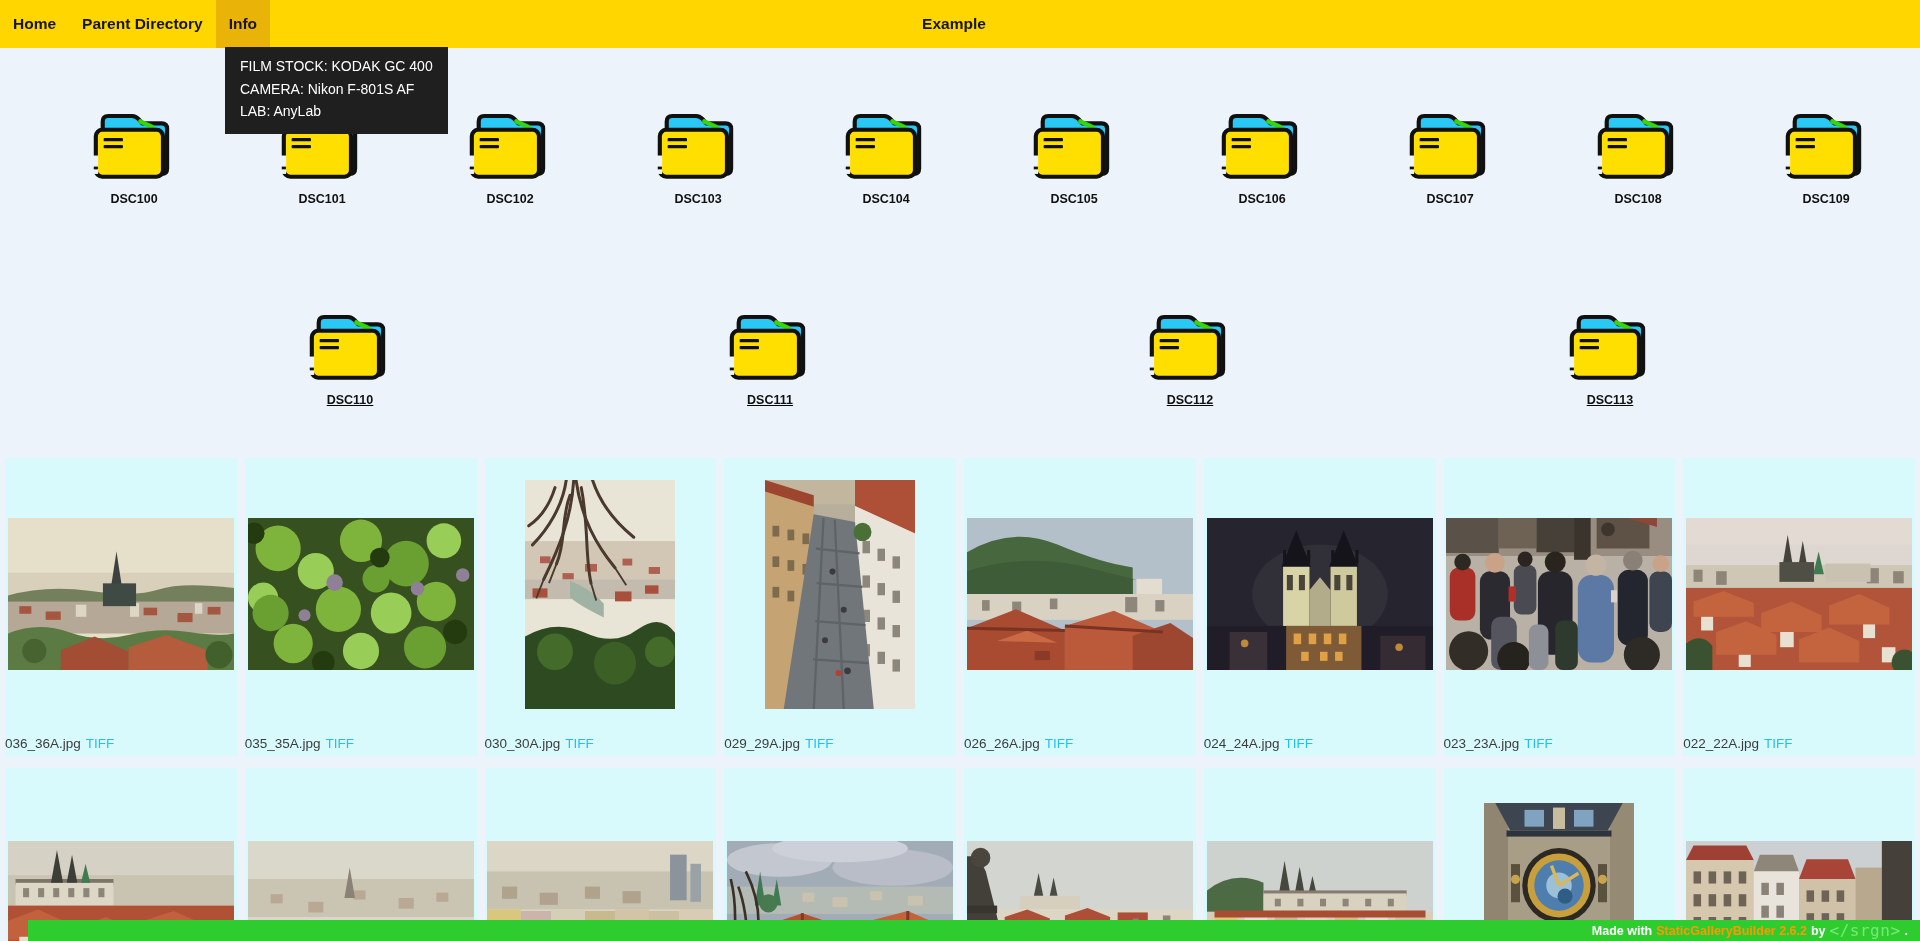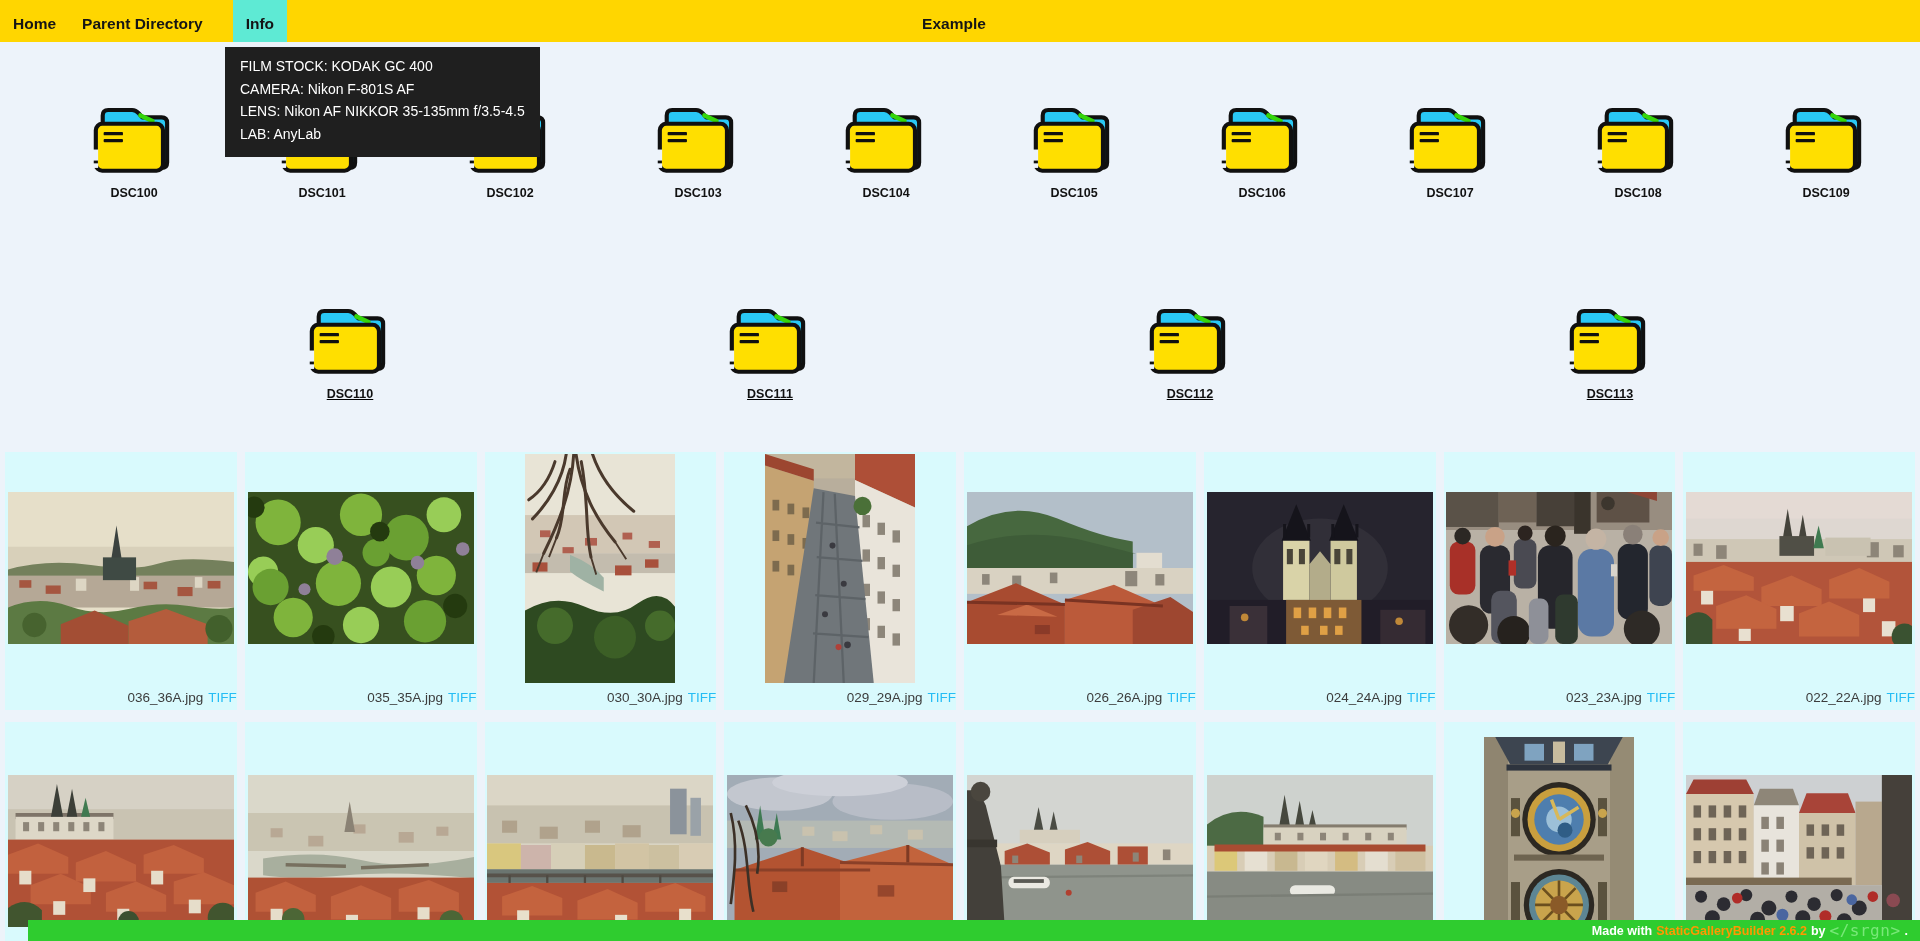--- a/index.html
+++ b/index.html
@@ -3,43 +3,43 @@
 <meta charset="utf-8">
 <style>
   * { box-sizing: border-box; }
   html, body { margin:0; padding:0; }
   body {
     width:1920px; height:941px; overflow:hidden;
     background:#edf3fa;
     font-family:"Liberation Sans", sans-serif;
   }
   
-  .nav { position:relative; height:42px; background:#ffd600; display:flex; z-index:30; }
+  .nav { position:relative; height:48px; background:#ffd600; display:flex; z-index:30; }
   .nav a { display:block; line-height:47px; padding:0 13px; font-weight:bold;
            font-size:15.5px; color:#151515; text-decoration:none; cursor:pointer; }
-  .nav a.active { background:#5eead4;margin-left:17px; }
+  .nav a.active { background:#eab308; }
   .nav-title { position:absolute; left:0; right:12px; top:0; text-align:center;
                line-height:47px; font-weight:bold; font-size:15.5px; color:#151515;
                pointer-events:none; }
   
   .tooltip { position:absolute; top:47px; left:225px; background:#1f1f1f; color:#fff;
              padding:8px 15px 11px; font-size:14px; line-height:1.62;
              white-space:nowrap; z-index:40; }
   
   .folders { padding-top:56px;padding-left:40px; }
   .frow1 { display:grid; grid-template-columns:repeat(10,1fr); justify-items:center; }
   .frow2 { display:flex; justify-content:center; gap:328px; margin-top:99px;text-decoration:underline; }
   .folder { display:flex; flex-direction:column; align-items:center; cursor:pointer; }
   .fic { width:92px; height:81px; display:block; }
   .flabel { margin-top:7px; font-size:12.5px; font-weight:bold; color:#111; }
   
   .thumbs { margin-top:51px; }
   .trow { display:grid; grid-template-columns:repeat(8,1fr); gap:8px; padding:0 5px; }
   .trow + .trow { margin-top:12px; }
-  .cell { background:#d9fafd; height:258px; display:flex; flex-direction:column; align-items:flex-end; }
+  .cell { background:#d9fafd; height:298px; display:flex; flex-direction:column; align-items:flex-start; }
   .imgwrap { flex:1; min-height:0; width:100%; display:flex; align-items:center; justify-content:center; }
   .ph { display:block; }
   .ph.l { width:226px; height:152px; }
   .ph.p { width:150px; height:229px; }
   .caption { height:26px; display:flex; align-items:center; gap:5px; font-size:13.5px; }
   .caption .fname { color:#3c3c3c; text-decoration:none; cursor:pointer; }
   .caption .tifflink { color:#25bdf5; text-decoration:none; cursor:pointer; }
   
   .footer { position:fixed; left:0; right:0; bottom:0; height:21px; background:#2fcc2f;
             z-index:50; display:flex; justify-content:flex-end; align-items:center;
@@ -67,21 +67,20 @@
 <div class="nav">
   <a>Home</a>
   <a>Parent Directory</a>
   <a class="active">Info</a>
   <div class="nav-title">Example</div>
 </div>
 
 <div class="tooltip">
   <div>FILM STOCK: KODAK GC 400</div>
   <div>CAMERA: Nikon F-801S AF</div>
-  <div>LENS: Nikon AF NIKKOR 35-135mm f/3.5-4.5</div>
   <div>LAB: AnyLab</div>
 </div>
 
 <div class="folders">
   <div class="frow1">
     <div class="folder">
         <svg class="fic">
           <use href="#folder-sym"></use>
         </svg>
         <div class="flabel">DSC100</div>

